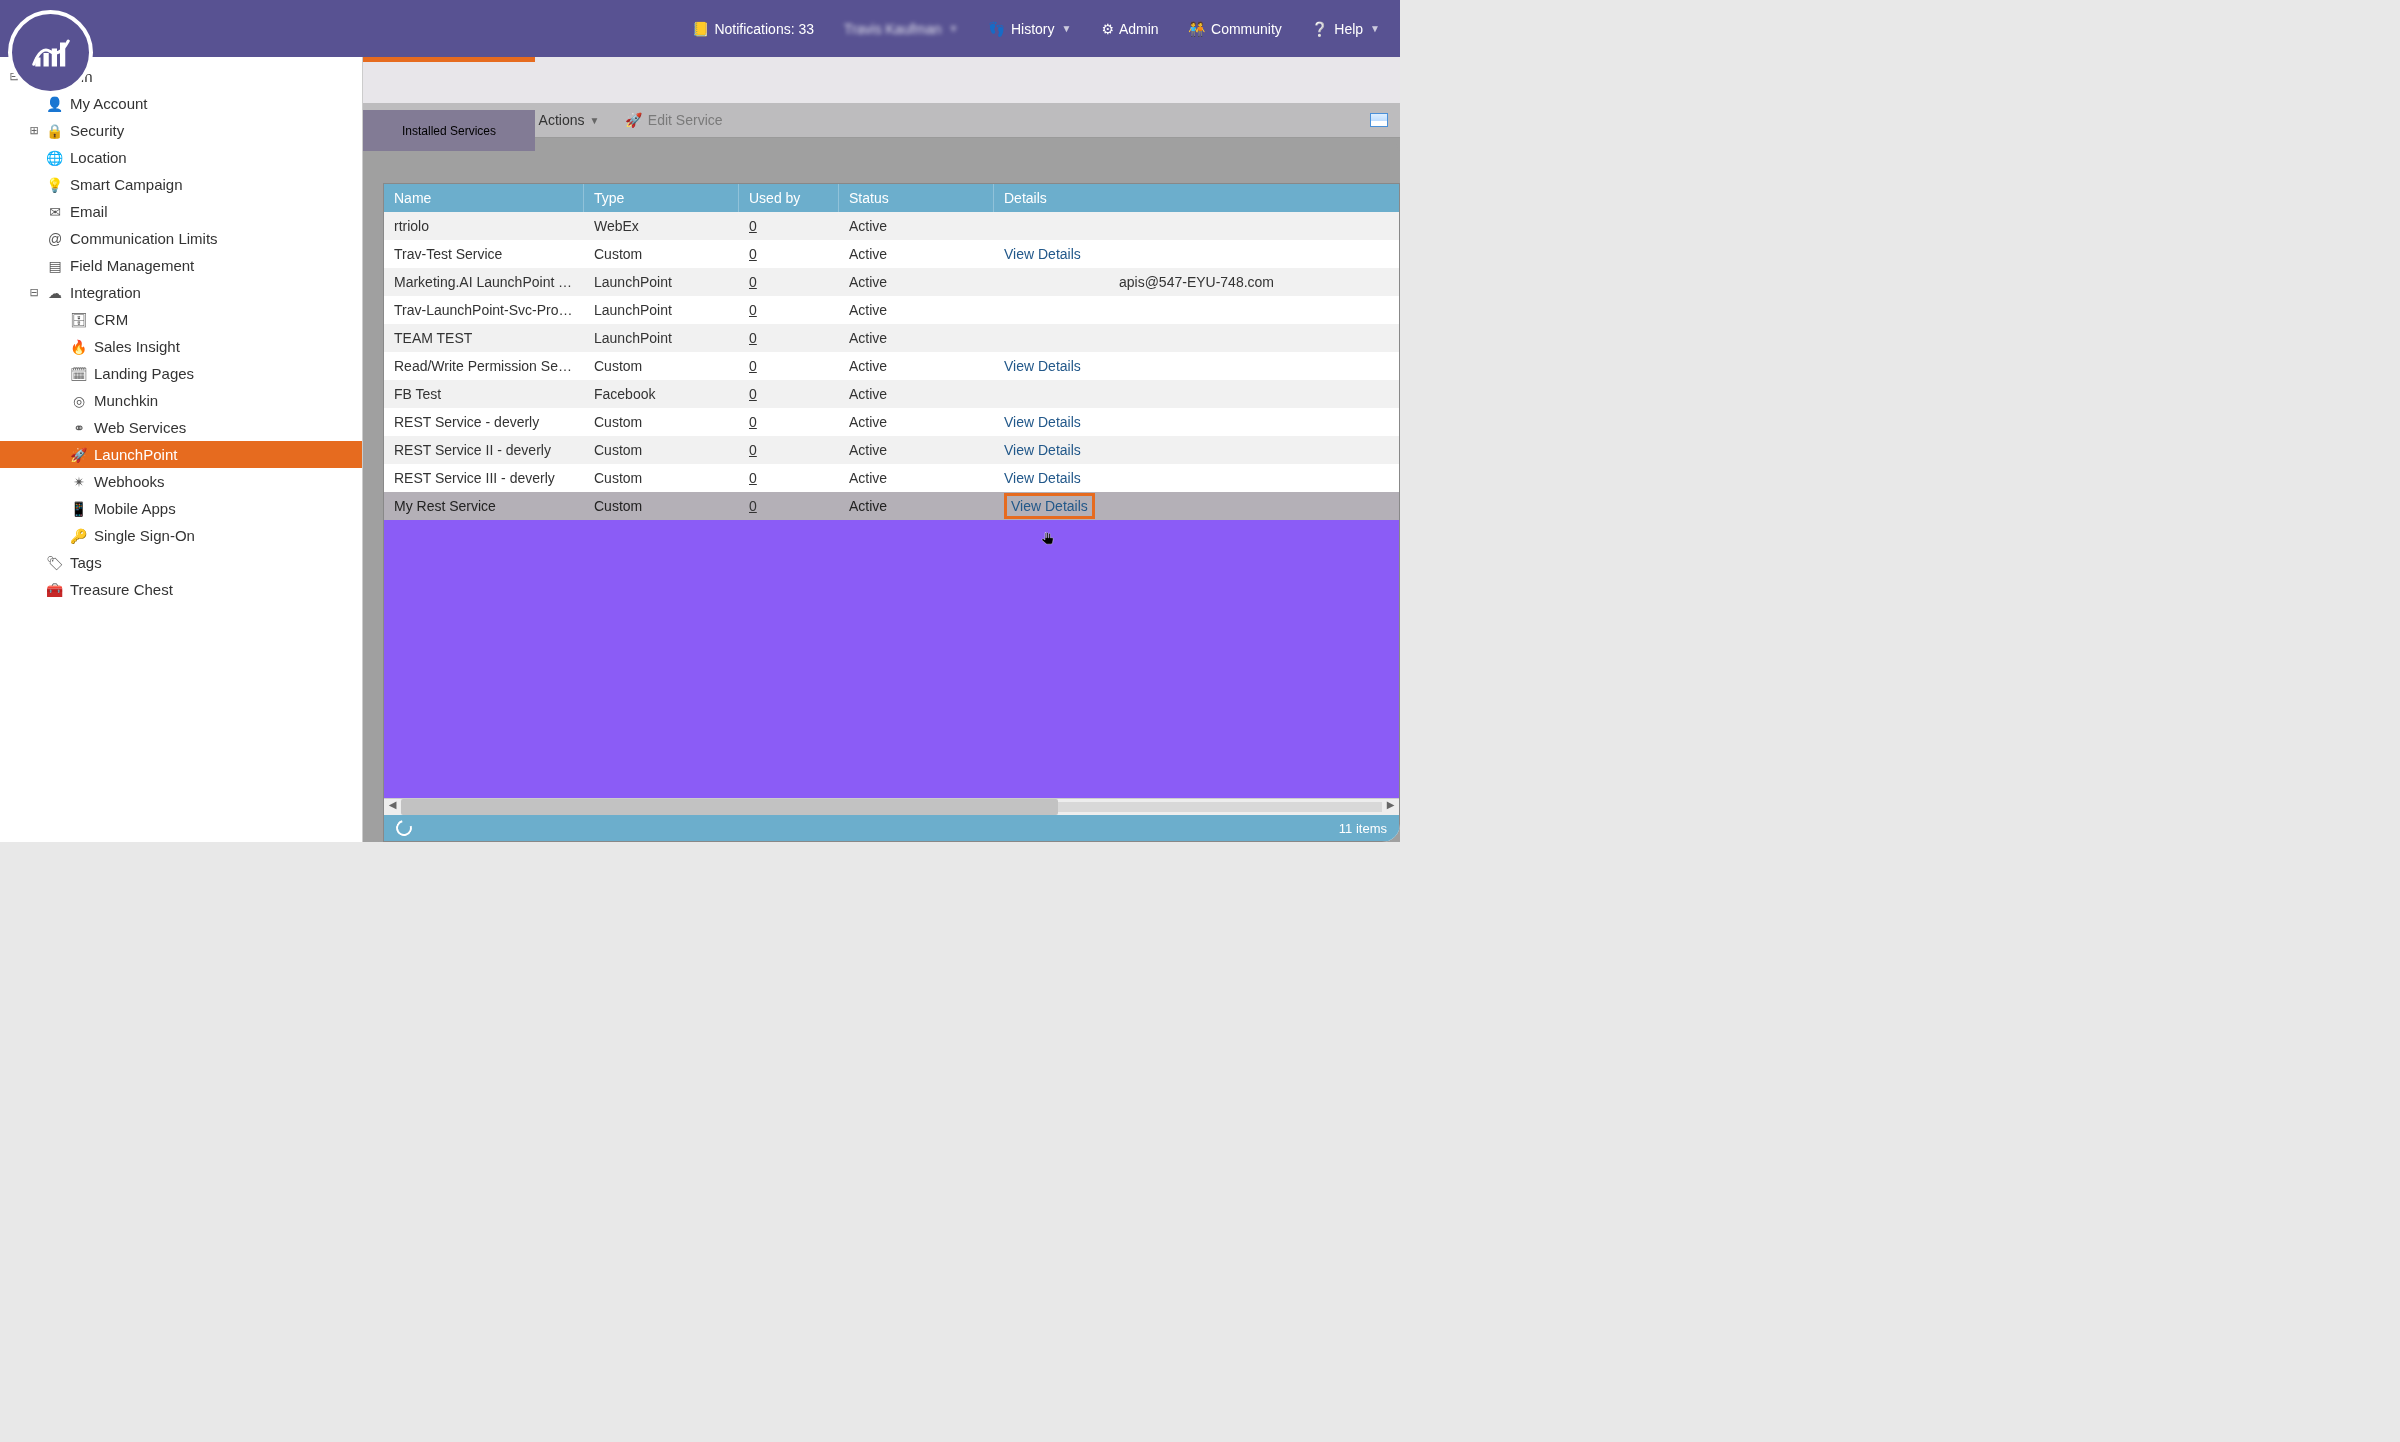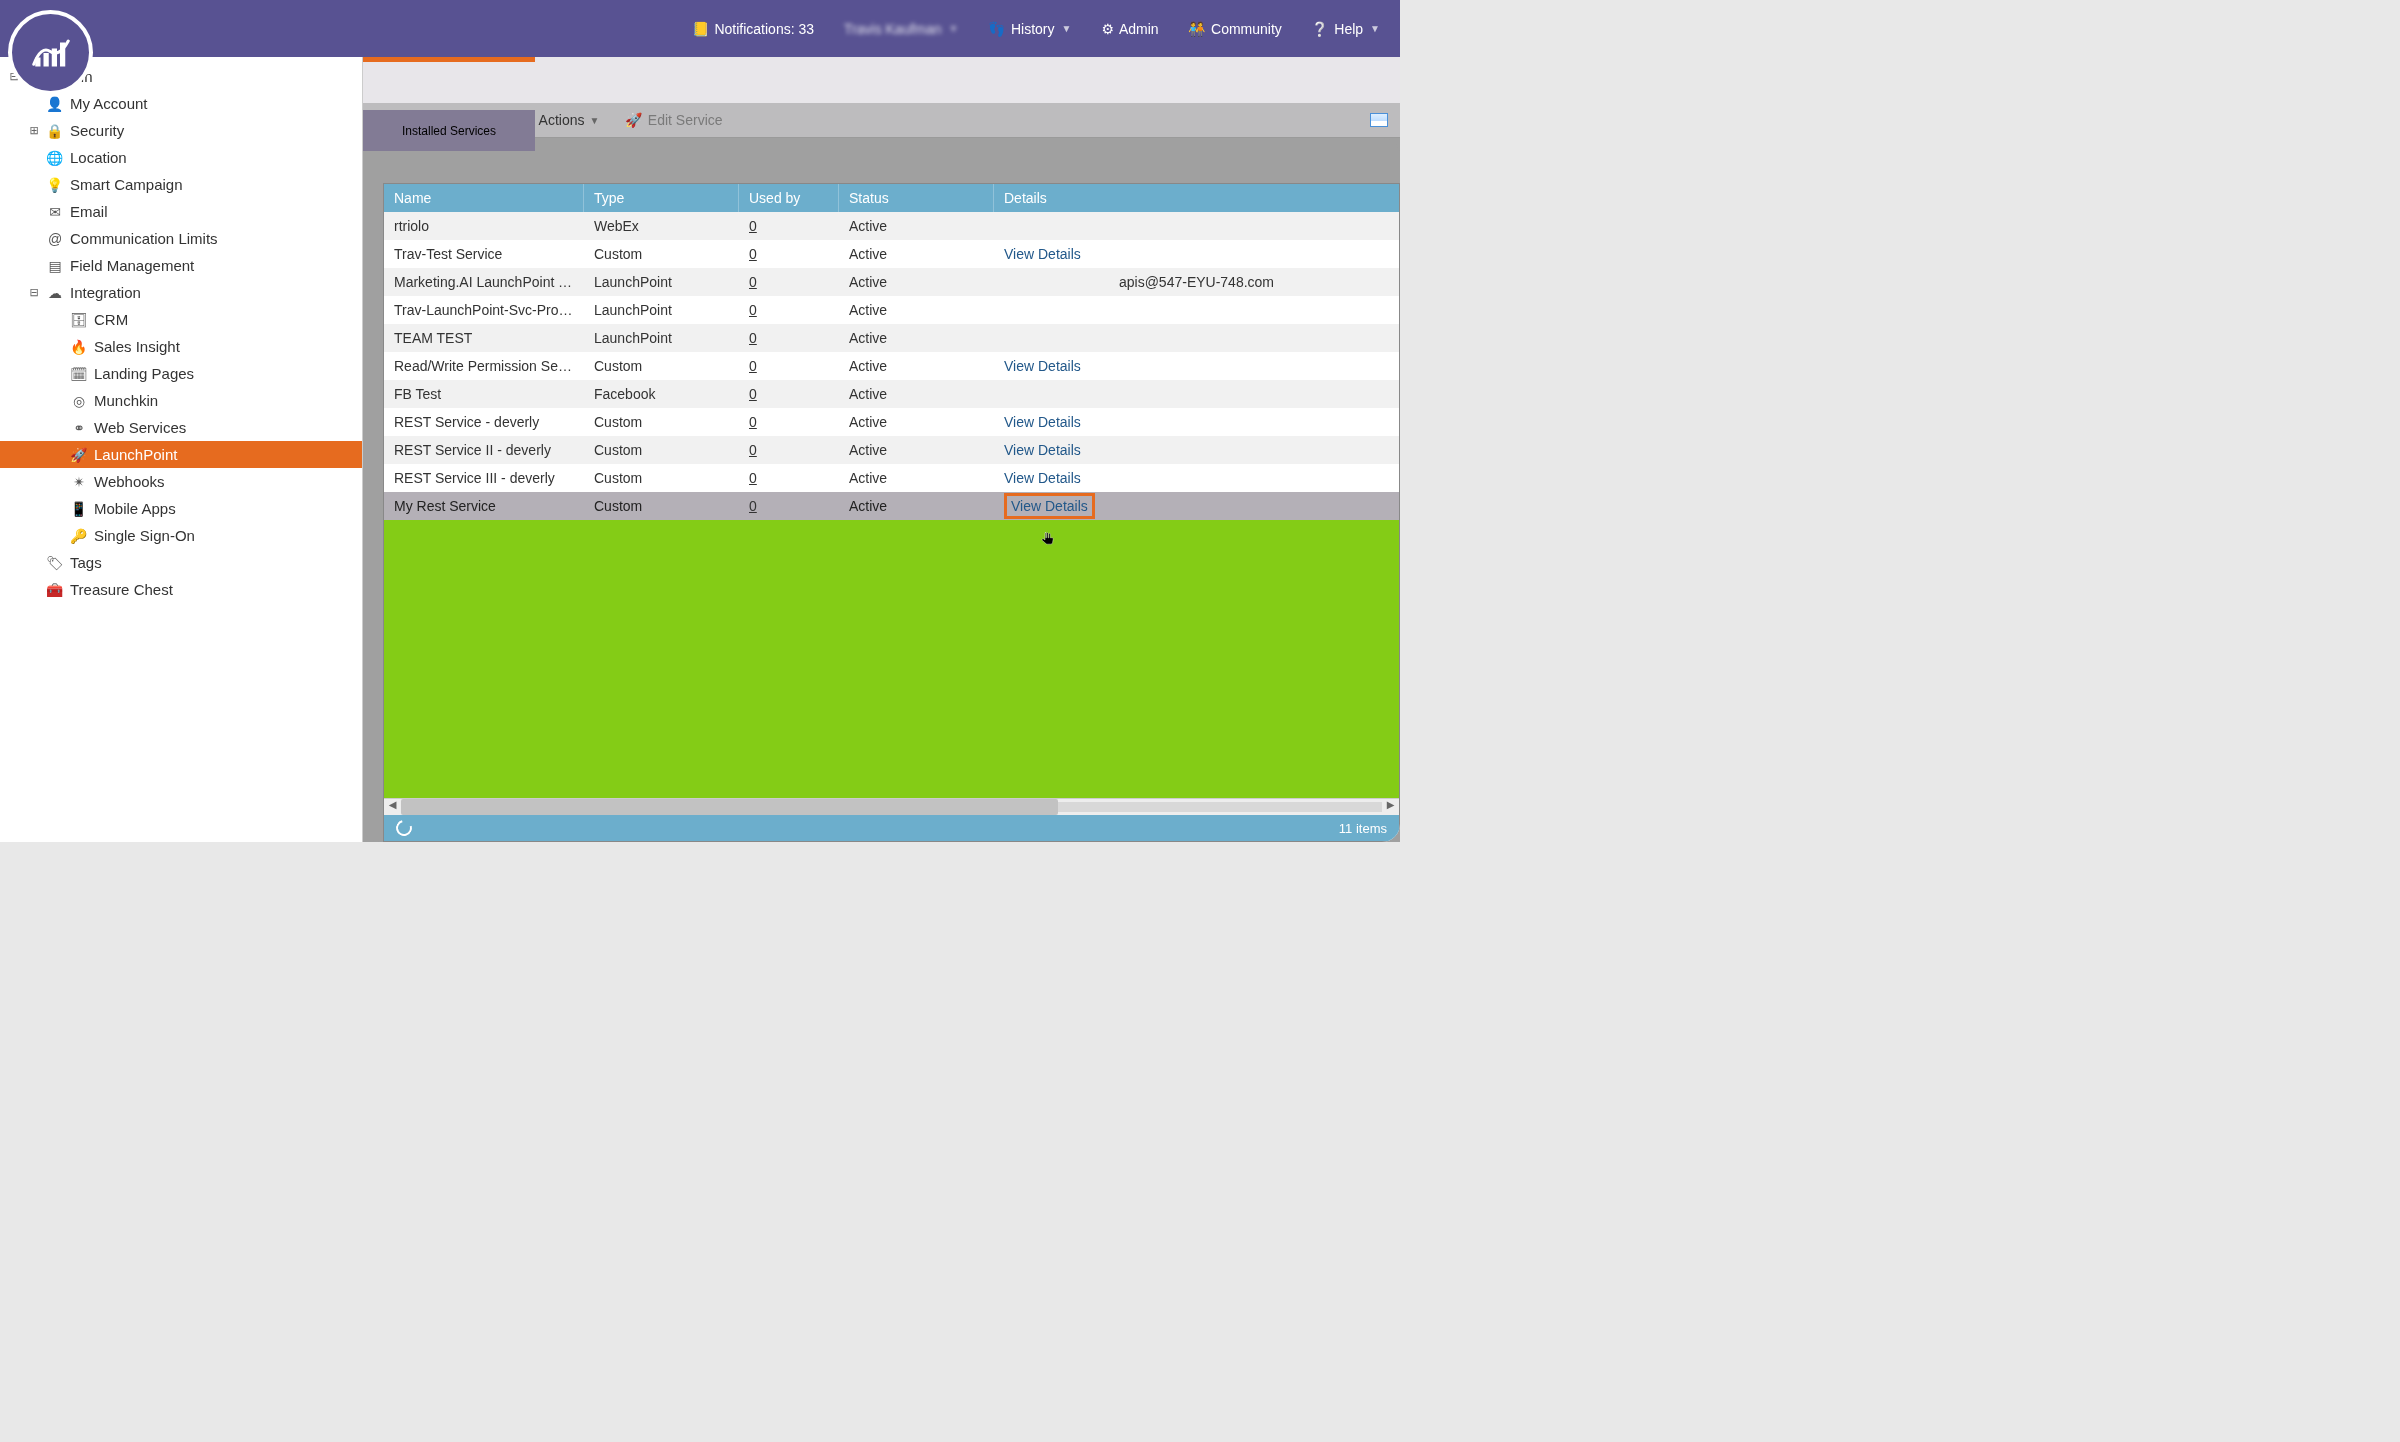--- a/index.html
+++ b/index.html
@@ -44,21 +44,21 @@
 .grid-wrap { background:#a0a0a0; padding: 45px 0 0 20px; flex:1; display:flex; flex-direction:column; overflow:hidden;border-radius:18px;}
 .grid { background:#fff; border:1px solid #888; display:flex; flex-direction:column; flex:1; min-height:0; }
 .grid-head { display:flex; background:#6caecc; color:#fff; font-size:14px; }
 .gc { padding:6px 10px; overflow:hidden; text-overflow:ellipsis; white-space:nowrap; border-right:1px solid rgba(255,255,255,0.25); }
 .gc.name { width:200px; }
 .gc.type { width:155px; }
 .gc.used { width:100px; }
 .gc.status{ width:155px; }
 .gc.details { flex:1; border-right:none;}
 
-.grid-body { flex:1; overflow-y:auto; background:#84cc16; position:relative;}
+.grid-body { flex:1; overflow-y:auto; background:#8b5cf6; position:relative;}
 .gr { display:flex; align-items:center; font-size:14px; color:#333; height:28px; cursor:default;}
 .gr:nth-child(odd){ background:#f1f1f1; }
 .gr:nth-child(even){ background:#fff; }
 .gr .gc { border:none; padding:4px 10px; }
 .gr.selected { background:#b4b0b7; color:#222; }
 .used-link { text-decoration: underline; color:#333; cursor:pointer; }
 .details-link { color:#22588a; cursor:pointer;text-align:center; }
 .details-highlight-box { display:inline-block; border:3px solid #e66b1f; padding:2px 4px; }
 .cursor-hand { position:absolute; width:18px; height:20px; pointer-events:none; }
 

